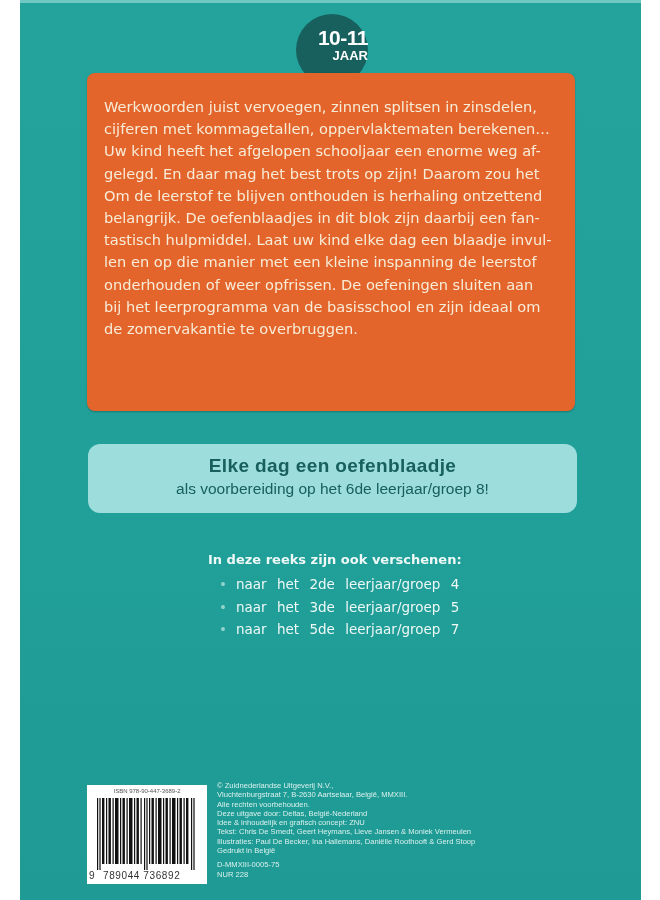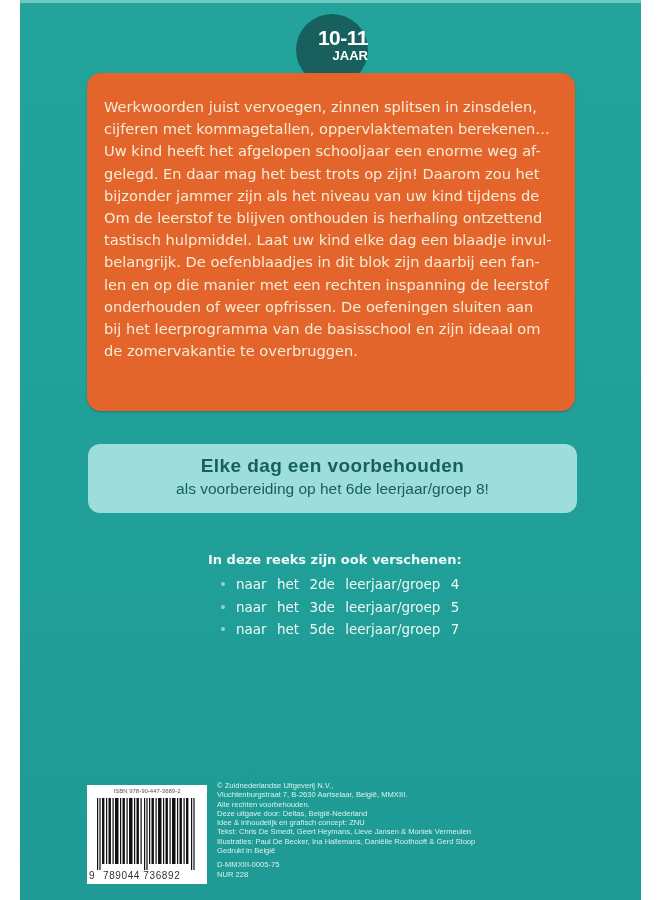--- a/index.html
+++ b/index.html
@@ -18,21 +18,21 @@
   .badge {
     position:absolute; left:296px; top:14px; width:72px; height:72px; border-radius:50%;
     background:#17605e; color:#ffffff; text-align:right;
     font-family:"Liberation Sans", sans-serif; font-weight:bold;
   }
   .badge .age { display:block; font-size:21px; line-height:22px; margin-top:13px; letter-spacing:-0.5px; }
   .badge .unit { display:block; font-size:13px; line-height:12px; margin-top:1px; }
 
   .orange-box {
     position:absolute; left:87px; top:73px; width:488px; height:338px;
-    background:#e4652c; border-radius:14px;
+    background:#e4652c; border-radius:8px;
     box-shadow: 0 1px 2px rgba(0,0,0,0.25);
   }
   .orange-box p {
     margin:0; position:absolute; left:17px; top:23px; width:456px;
     color:#f7ecd7; font-size:14.6px; line-height:22.2px; text-align:justify;
   }
   .orange-box p span { display:block; }
 
   .light-box {
     position:absolute; left:88px; top:444px; width:489px; height:69px;
@@ -76,33 +76,32 @@
   <span class="age">10-11</span>
   <span class="unit">JAAR</span>
 </div>
 
 <div class="orange-box">
   <p>
     <span>Werkwoorden juist vervoegen, zinnen splitsen in zinsdelen,</span>
     <span>cijferen met kommagetallen, oppervlaktematen berekenen…</span>
     <span>Uw kind heeft het afgelopen schooljaar een enorme weg af-</span>
     <span>gelegd. En daar mag het best trots op zijn! Daarom zou het</span>
-    <span>bijzonder jammer zijn als het niveau van uw kind tijdens de</span>
     <span>Om de leerstof te blijven onthouden is herhaling ontzettend</span>
+    <span>belangrijk. De oefenblaadjes in dit blok zijn daarbij een fan-</span>
     <span>tastisch hulpmiddel. Laat uw kind elke dag een blaadje invul-</span>
-    <span>belangrijk. De oefenblaadjes in dit blok zijn daarbij een fan-</span>
-    <span>len en op die manier met een rechten inspanning de leerstof</span>
+    <span>len en op die manier met een kleine inspanning de leerstof</span>
     <span>onderhouden of weer opfrissen. De oefeningen sluiten aan</span>
     <span>bij het leerprogramma van de basisschool en zijn ideaal om</span>
     <span>de zomervakantie te overbruggen.</span>
   </p>
 </div>
 
 <div class="light-box">
-  <span class="headline">Elke dag een voorbehouden</span>
+  <span class="headline">Elke dag een oefenblaadje</span>
   <span class="subline">als voorbereiding op het 6de leerjaar/groep 8!</span>
 </div>
 
 <div class="series">
   <div class="title">In deze reeks zijn ook verschenen:</div>
   <ul>
     <li><span class="bullet">•</span><span>naar het 2de leerjaar/groep 4</span></li>
     <li><span class="bullet">•</span><span>naar het 3de leerjaar/groep 5</span></li>
     <li><span class="bullet">•</span><span>naar het 5de leerjaar/groep 7</span></li>
   </ul>

